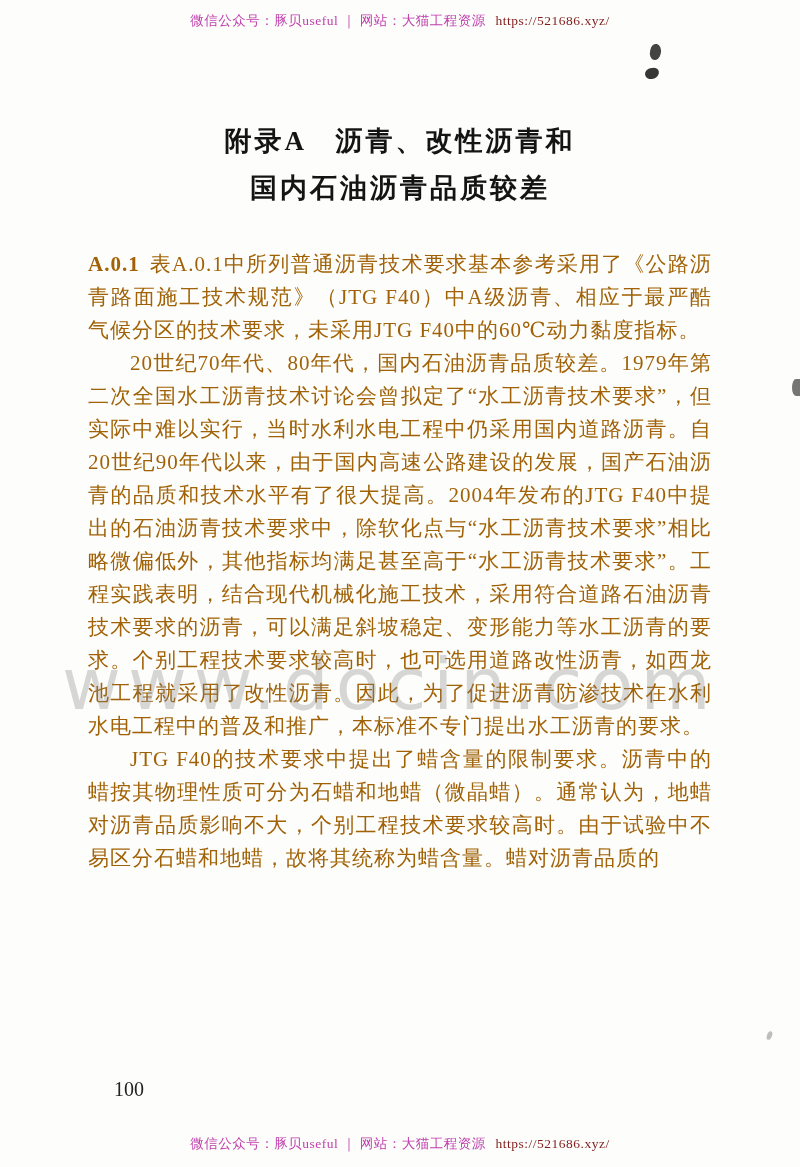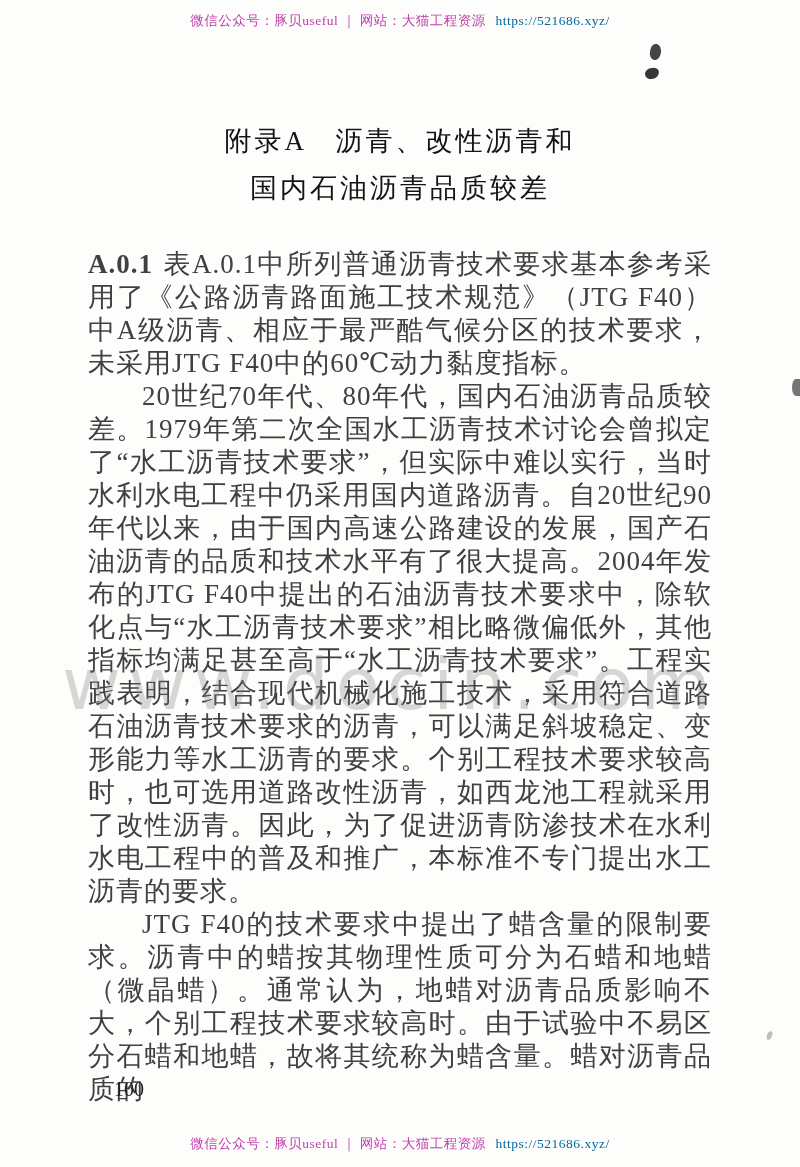--- a/index.html
+++ b/index.html
@@ -24,48 +24,48 @@
     right: 0;
     text-align: center;
     font-size: 13.5px;
     letter-spacing: 0.5px;
     color: #bf3fae;
     font-family: "Liberation Serif", serif;
   }
   .page-header { top: 12px; }
   .page-footer { bottom: 14px; }
   .site-url {
-    color: #0369a1;
+    color: #7f1d1d;
     margin-left: 6px;
     font-family: "Liberation Serif", serif;
   }
   .content {
     position: absolute;
     top: 118px;
     left: 88px;
     width: 624px;
   }
   .doc-title {
     text-align: center;
-    font-weight: normal;
+    font-weight: bold;
     font-size: 27px;
     line-height: 47px;
     letter-spacing: 3px;
     color: #141414;
     margin: 0 0 36px 0;
   }
   .title-line { display: block; }
   .para {
     margin: 0;
-    font-size: 27px;
+    font-size: 21px;
     line-height: 33px;
     letter-spacing: 1px;
     text-align: justify;
     text-justify: inter-character;
-    color: #404040;
+    color: #a16207;
   }
   .para.indent { text-indent: 2em; }
   .clause-label {
     font-weight: bold;
     margin-right: 10px;
     letter-spacing: 1px;
   }
   .watermark {
     position: absolute;
     top: 642px;

